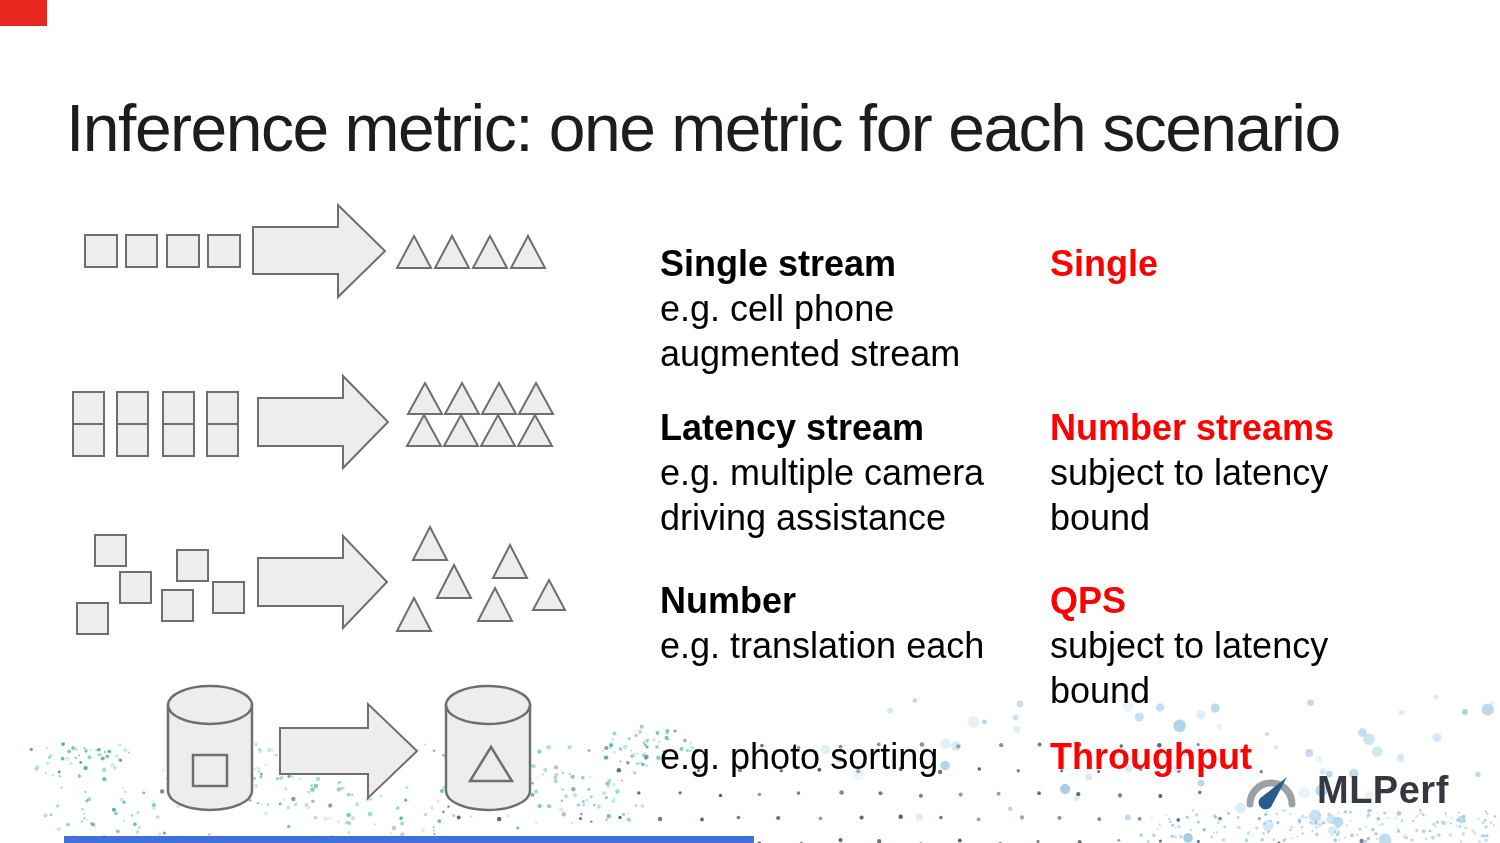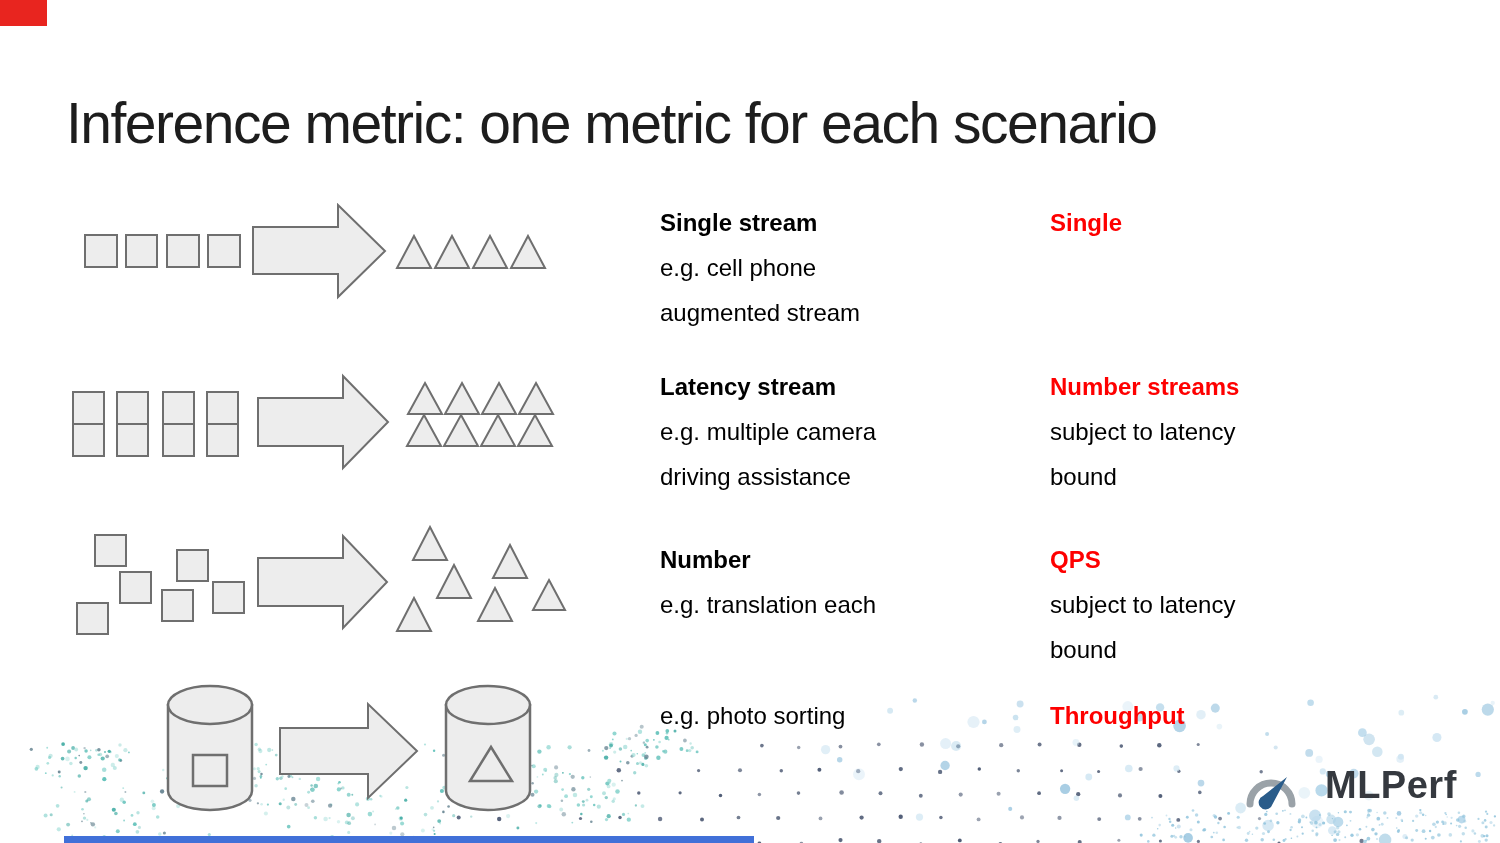--- a/index.html
+++ b/index.html
@@ -4,32 +4,32 @@
 <style>
   html,body{margin:0;padding:0;background:#ffffff;}
   .slide{
     position:relative;width:1500px;height:843px;background:#fff;overflow:hidden;
     font-family:"Liberation Sans",sans-serif;
   }
   .accent-bar{position:absolute;left:0;top:0;width:47px;height:26px;background:var(--accent-bar-red,#e8251f);}
   .progress-bar{position:absolute;left:64px;bottom:0;width:690px;height:7px;background:var(--progress-bar-blue,#4170d8);}
   .title{
     position:absolute;left:66px;top:90px;width:1400px;
-    font-size:57px;letter-spacing:-1.5px;font-weight:400;color:#1d1d1d;white-space:nowrap;
+    font-size:66px;letter-spacing:-1.5px;font-weight:400;color:#1d1d1d;white-space:nowrap;
   }
-  .row-text{position:absolute;left:660px;display:flex;font-size:24px;line-height:45px;color:var(--text-black,#000);}
+  .row-text{position:absolute;left:660px;display:flex;font-size:36px;line-height:45px;color:var(--text-black,#000);margin-top:41px;}
   .row-text .col-s{width:390px;}
   .row-text .col-m{width:360px;}
   .lead{font-weight:bold;}
   .metric{font-weight:bold;color:var(--metric-red,#fe0000);}
   .fx{position:absolute;}
   .sq,.tri,.arrow{fill:var(--shape-fill,#ededed);stroke:var(--shape-stroke,#6f6f6f);stroke-width:2px;}
   .cyl{fill:var(--shape-fill,#ededed);stroke:var(--shape-stroke,#6f6f6f);stroke-width:2.5px;}
   .inner{fill:none;stroke:var(--shape-stroke,#6f6f6f);stroke-width:2.5px;}
-  .logo{position:absolute;left:1243px;top:764px;display:flex;align-items:flex-start;gap:26px;}
+  .logo{position:absolute;left:1243px;top:764px;display:flex;align-items:flex-end;gap:18px;}
   .logo-text{font-size:38px;font-weight:bold;color:#35393f;letter-spacing:.5px;}
 </style>
 </head>
 <body>
 
 <div class="slide">
 
   <svg id="decor" class="fx" style="left:0;top:0" width="1500" height="843" viewBox="0 0 1500 843">
       <circle cx="675.0" cy="731.1" r="1.51" fill="#3aa8a0" fill-opacity="0.81"></circle>
       <circle cx="342.9" cy="787.9" r="1.70" fill="#7fd0c9" fill-opacity="0.57"></circle>

